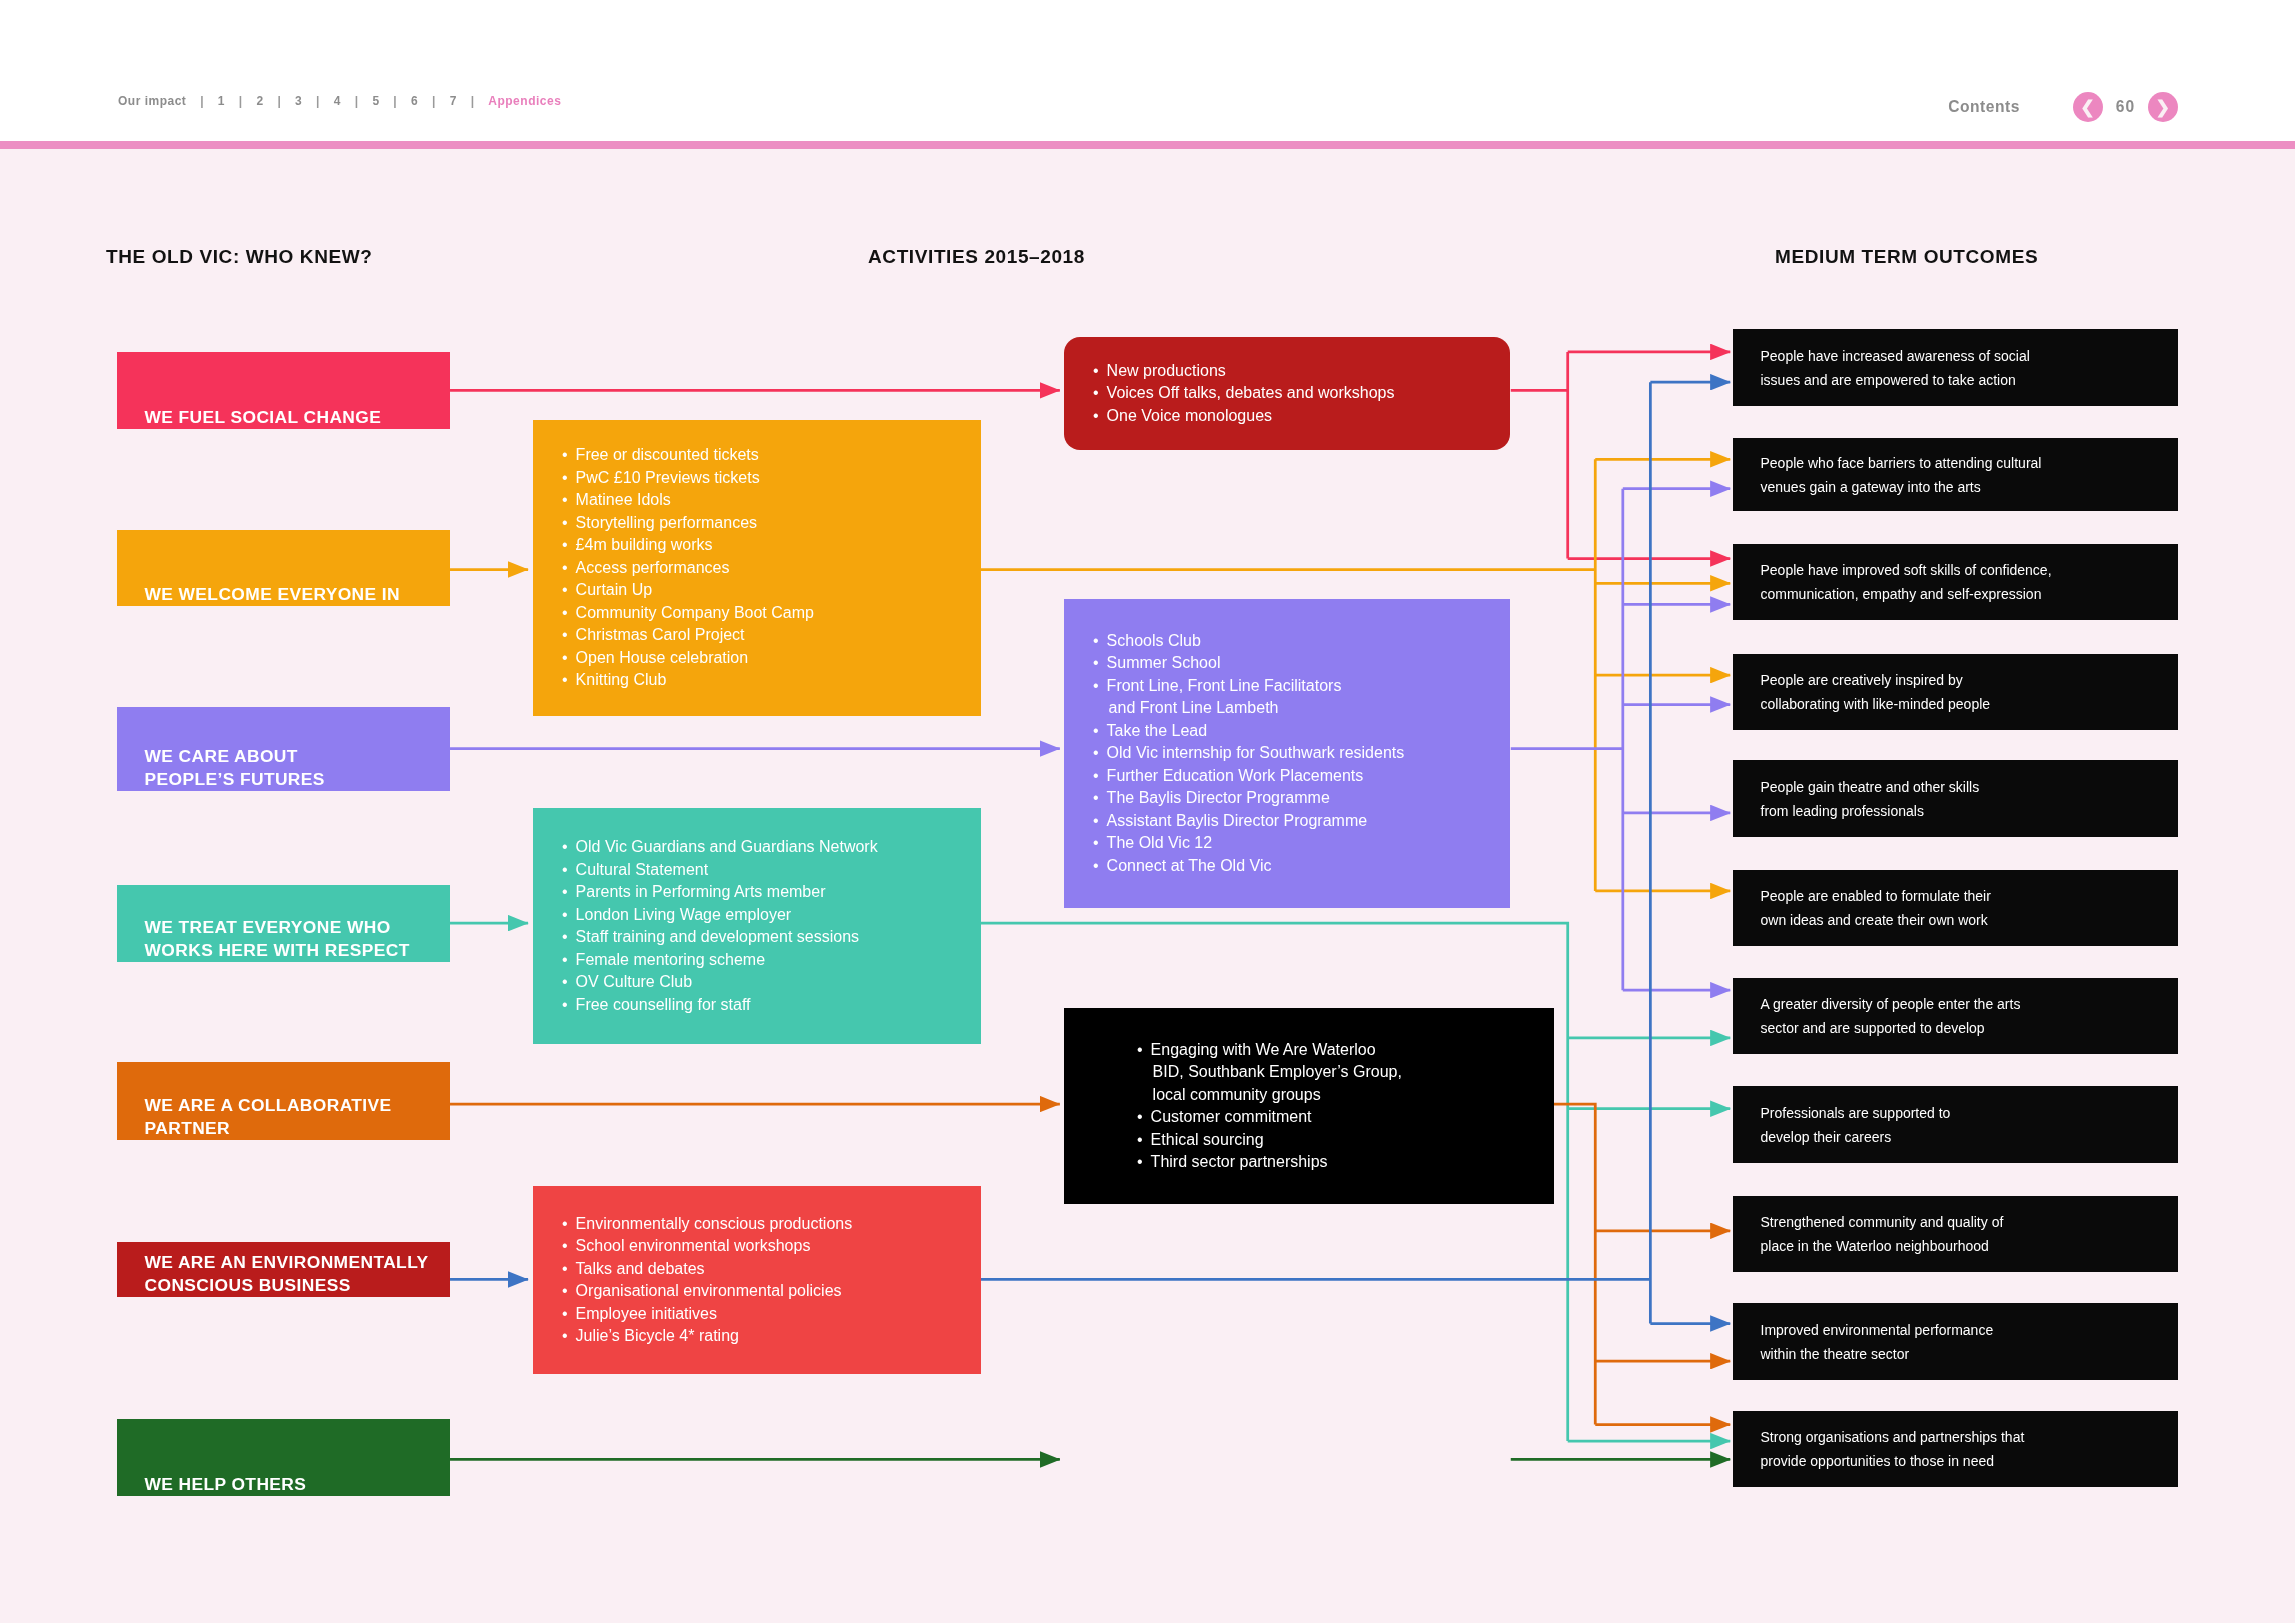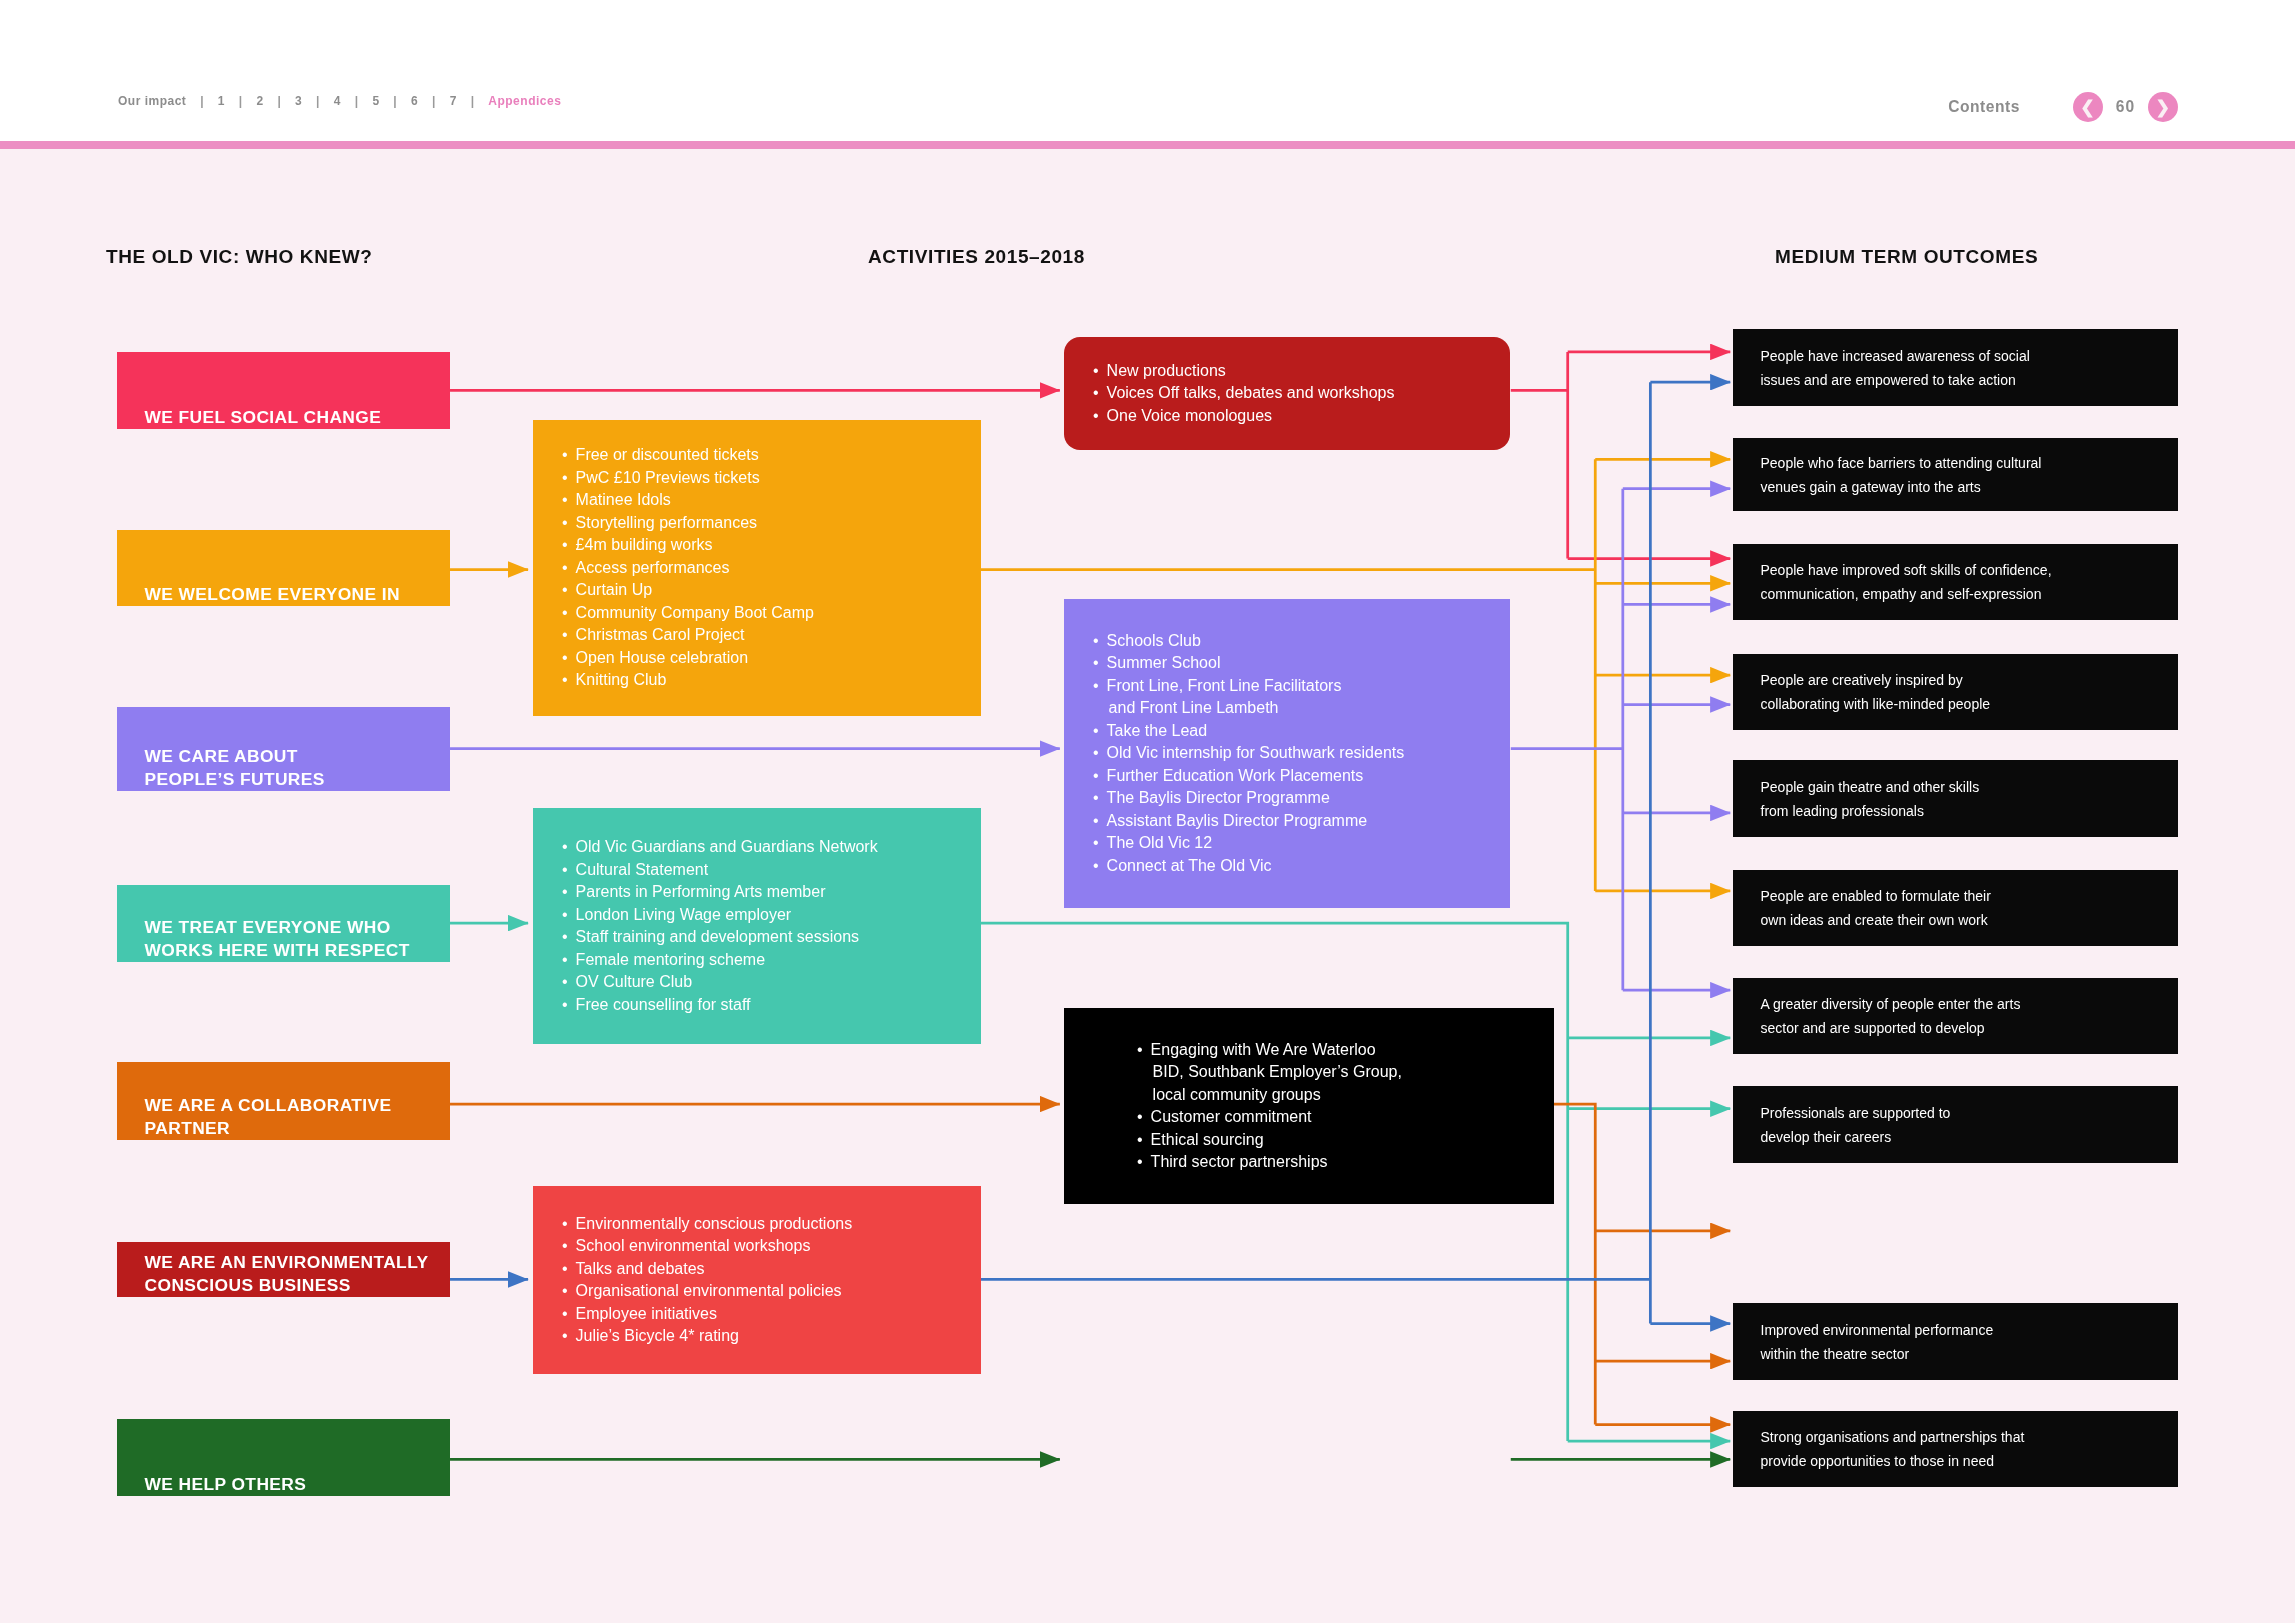--- a/index.html
+++ b/index.html
@@ -270,20 +270,24 @@
 own ideas and create their own work</span>
     </div>
   <div class="outcome" style="top:978px; height:76px;">
       <span>A greater diversity of people enter the arts
 sector and are supported to develop</span>
     </div>
   <div class="outcome" style="top:1086px;">
       <span>Professionals are supported to
 develop their careers</span>
     </div>
+  <div class="outcome" style="top:1196px; height:76px;">
+      <span>Strengthened community and quality of
+place in the Waterloo neighbourhood</span>
+    </div>
   <div class="outcome" style="top:1303px;">
       <span>Improved environmental performance
 within the theatre sector</span>
     </div>
   <div class="outcome" style="top:1411px; height:76px;">
       <span>Strong organisations and partnerships that
 provide opportunities to those in need</span>
     </div>
 </div>
 

